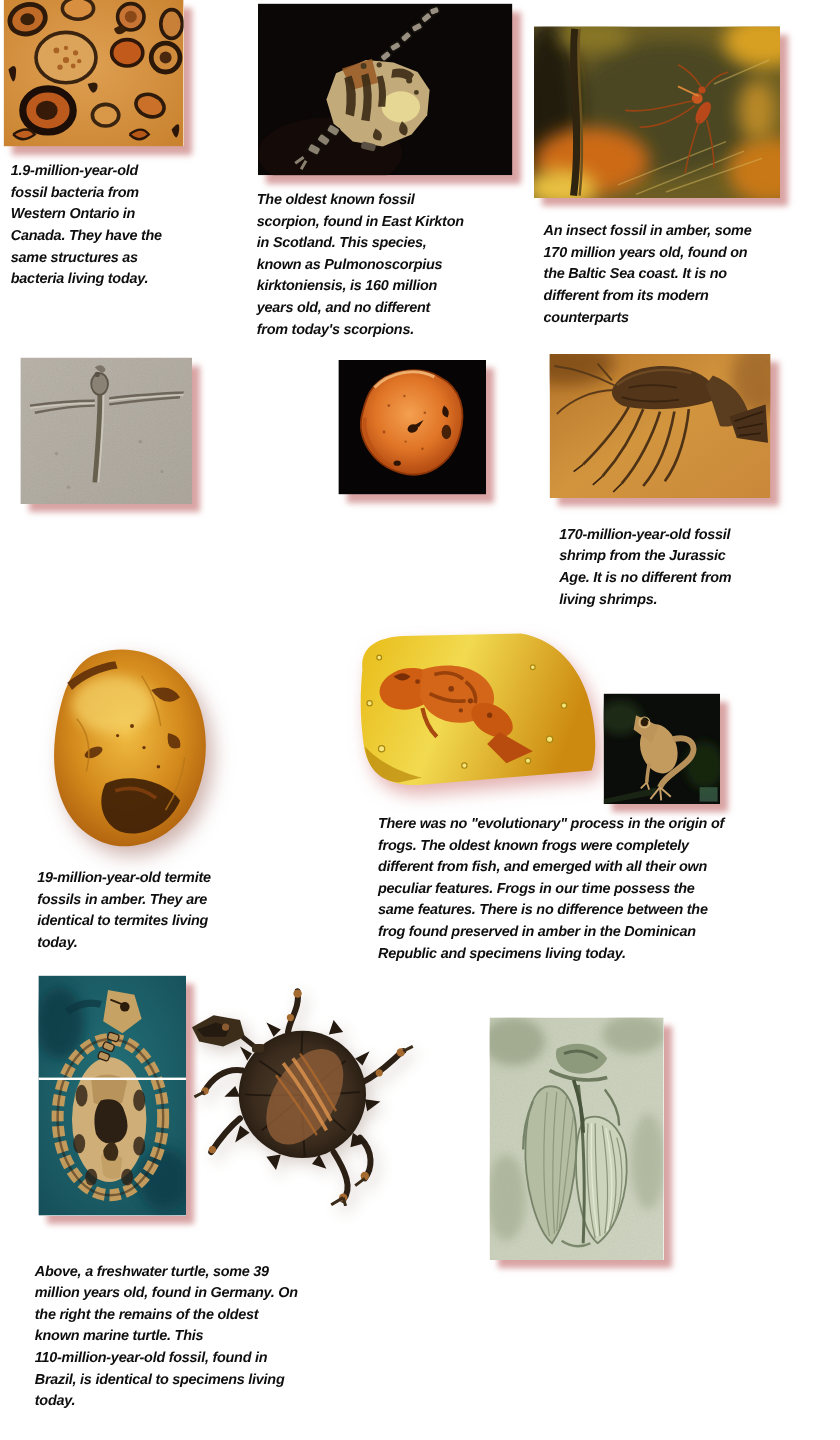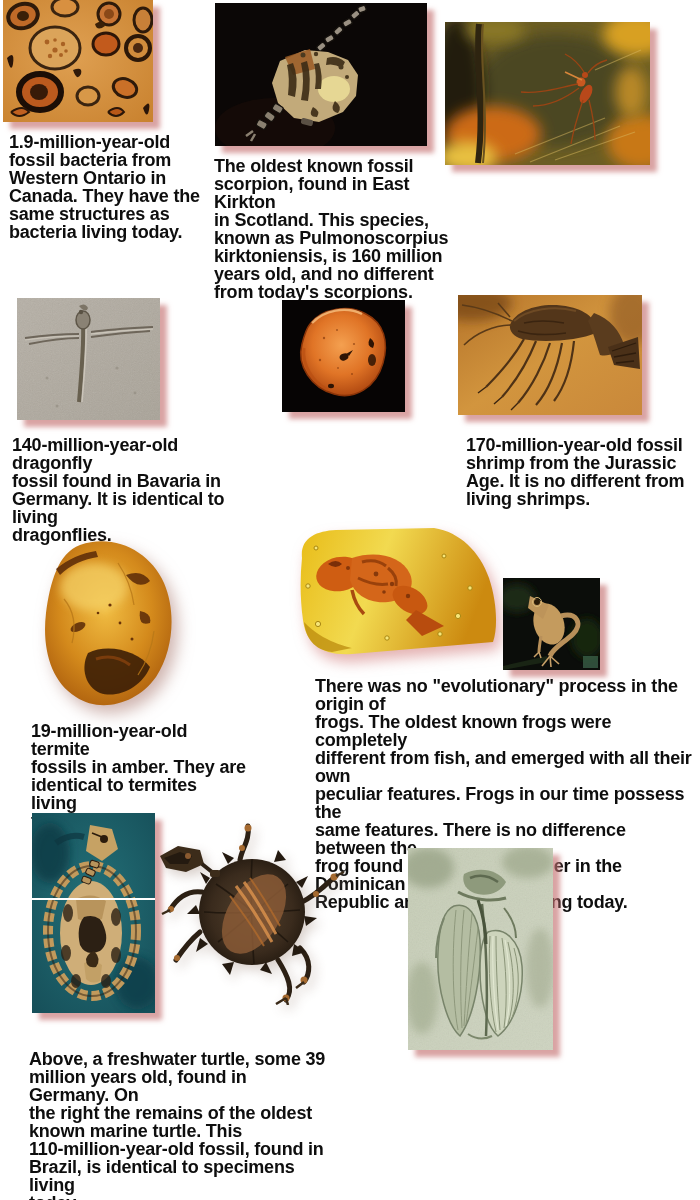--- a/index.html
+++ b/index.html
@@ -1,21 +1,21 @@
 <!DOCTYPE html>
 <html><head>
 <meta charset="utf-8">
 <style>
   html,body{margin:0;padding:0;background:#ffffff;}
   #page{position:relative;width:700px;height:1200px;background:#ffffff;overflow:hidden;
         font-family:"Liberation Sans", sans-serif;}
   .photo{position:absolute;box-shadow:7px 7px 5px rgba(197,113,113,.65);line-height:0;}
   .cutout{position:absolute;line-height:0;}
-  .cap{position:absolute;font-weight:bold;font-size:18px;line-height:18px;color:#0e0e0e;
-       letter-spacing:-0.2px;white-space:pre-line;}
+  .cap{position:absolute;font-weight:bold;font-size:12px;line-height:18px;color:#0e0e0e;
+       letter-spacing:-0.2px;white-space:pre-line;font-style:italic;}
   svg{display:block;}
 </style>
 </head>
 <body>
 
 <div id="page">
 
   <div class="photo" style="left:3px;top:0;width:150px;height:122px">
     <svg width="150" height="122" viewBox="0 0 150 122">
       <defs>
@@ -147,20 +147,25 @@
           <path d="M134,66 C118,78 102,84 88,84"></path>
           <path d="M138,78 C132,96 128,110 126,122"></path>
           <path d="M144,78 C148,94 150,106 150,118"></path>
           <path d="M139,50 C134,42 128,36 120,32"></path>
           <path d="M143,51 C148,44 154,40 162,38"></path>
         </g>
         <path d="M137,58 L120,50" stroke="#d8863a" stroke-width="1.5"></path>
       </g>
     </svg>
   </div>
+  <div class="cap" style="left:453px;top:183px;width:240px">An insect fossil in amber, some
+170 million years old, found on
+the Baltic Sea coast. It is no
+different from its modern
+counterparts</div>
 
   <div class="photo" style="left:17px;top:298px;width:143px;height:122px">
     <svg width="143" height="122" viewBox="0 0 143 122">
       <defs>
         <linearGradient id="dfBg" x1="0" y1="0" x2="1" y2="1">
           <stop offset="0" stop-color="#b6b0a6"></stop>
             <stop offset="1" stop-color="#a9a398"></stop>
         </linearGradient>
         <filter id="dfG">
             <feTurbulence type="fractalNoise" baseFrequency="0.9" numOctaves="2"></feTurbulence>
@@ -187,24 +192,20 @@
       <path d="M62,8 q6,-4 9,2 q-2,6 -9,-2" fill="#7c7466"></path>
       <circle cx="64" cy="14" r="2.2" fill="#5a5244"></circle>
       <g fill="#8a8478" opacity=".5">
           <circle cx="30" cy="80" r="1.5"></circle>
           <circle cx="100" cy="70" r="1.6"></circle>
           <circle cx="118" cy="95" r="1.4"></circle>
           <circle cx="40" cy="108" r="1.5"></circle>
         </g>
     </svg>
   </div>
-  <div class="cap" style="left:12px;top:436px;width:245px">140-million-year-old dragonfly
-fossil found in Bavaria in
-Germany. It is identical to living
-dragonflies.</div>
 
   <div class="photo" style="left:282px;top:300px;width:123px;height:112px">
     <svg width="123" height="112" viewBox="0 0 123 112">
       <defs>
         <radialGradient id="flAm" cx="48%" cy="42%" r="62%">
           <stop offset="0" stop-color="#f4a050"></stop>
             <stop offset=".55" stop-color="#e07426"></stop>
             <stop offset="1" stop-color="#aa430e"></stop>
         </radialGradient>
       </defs>

